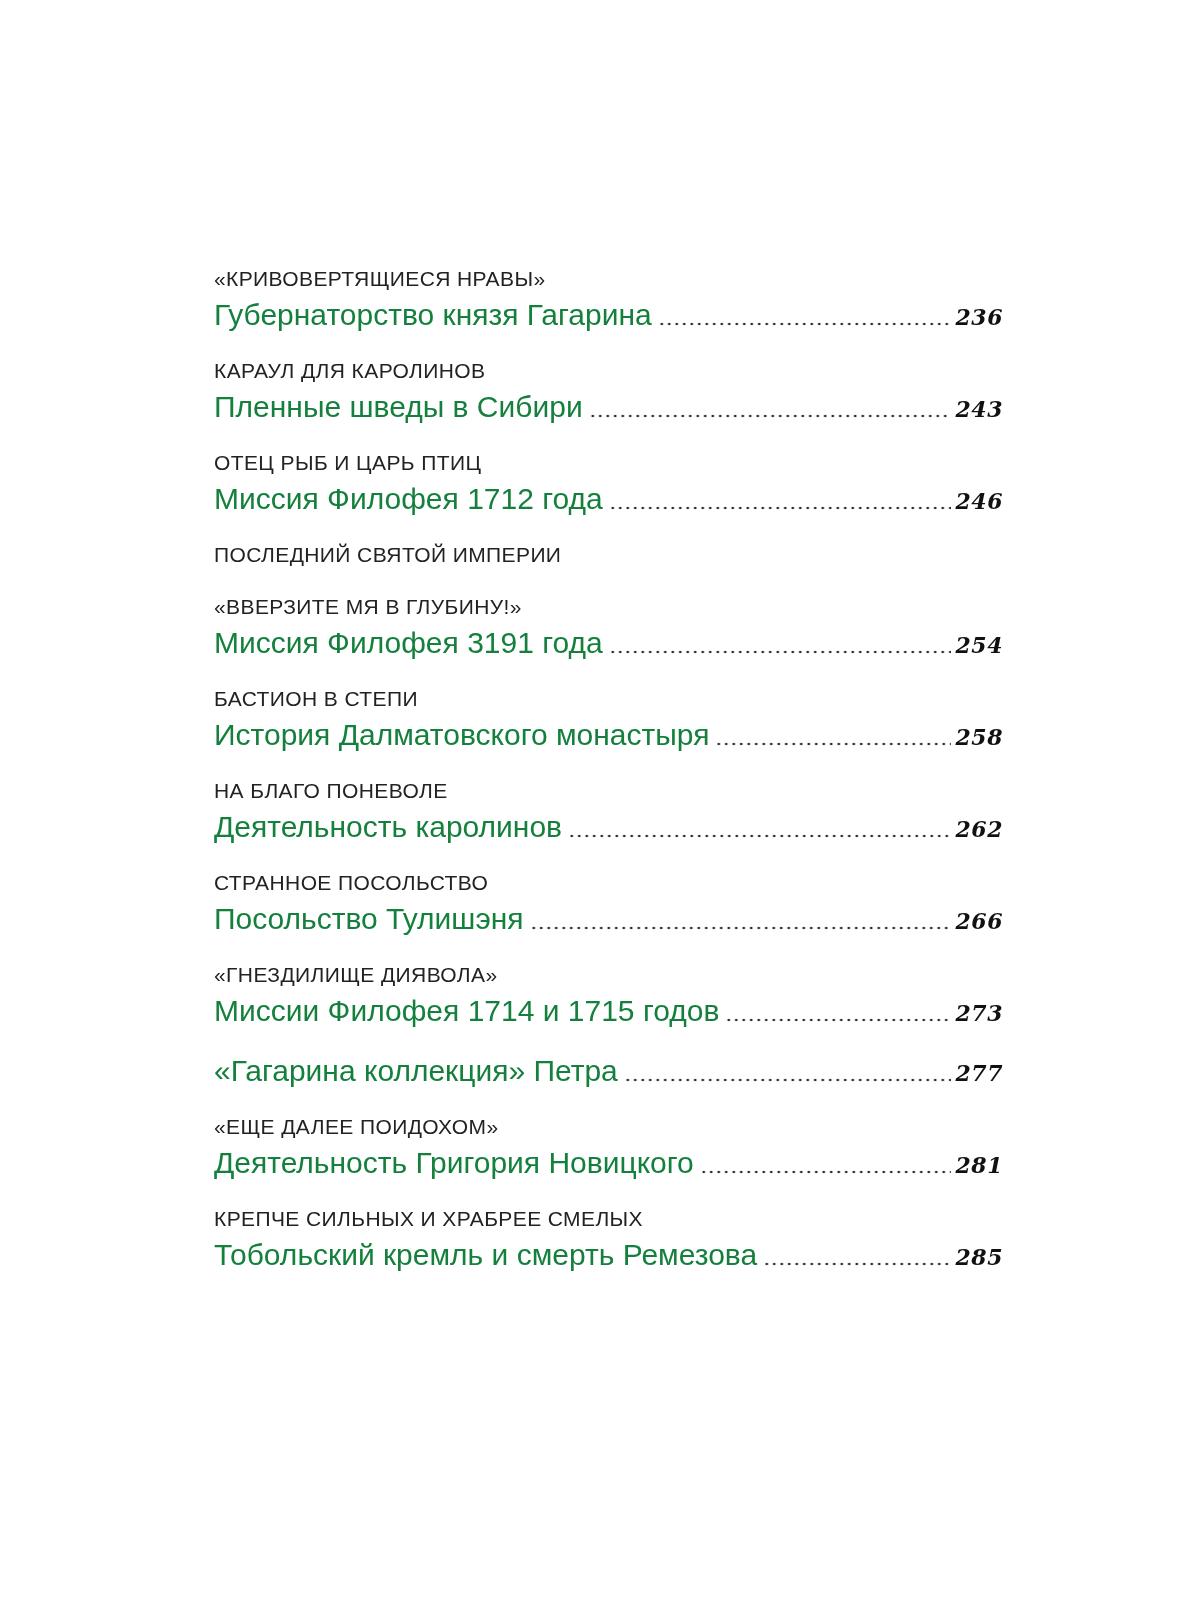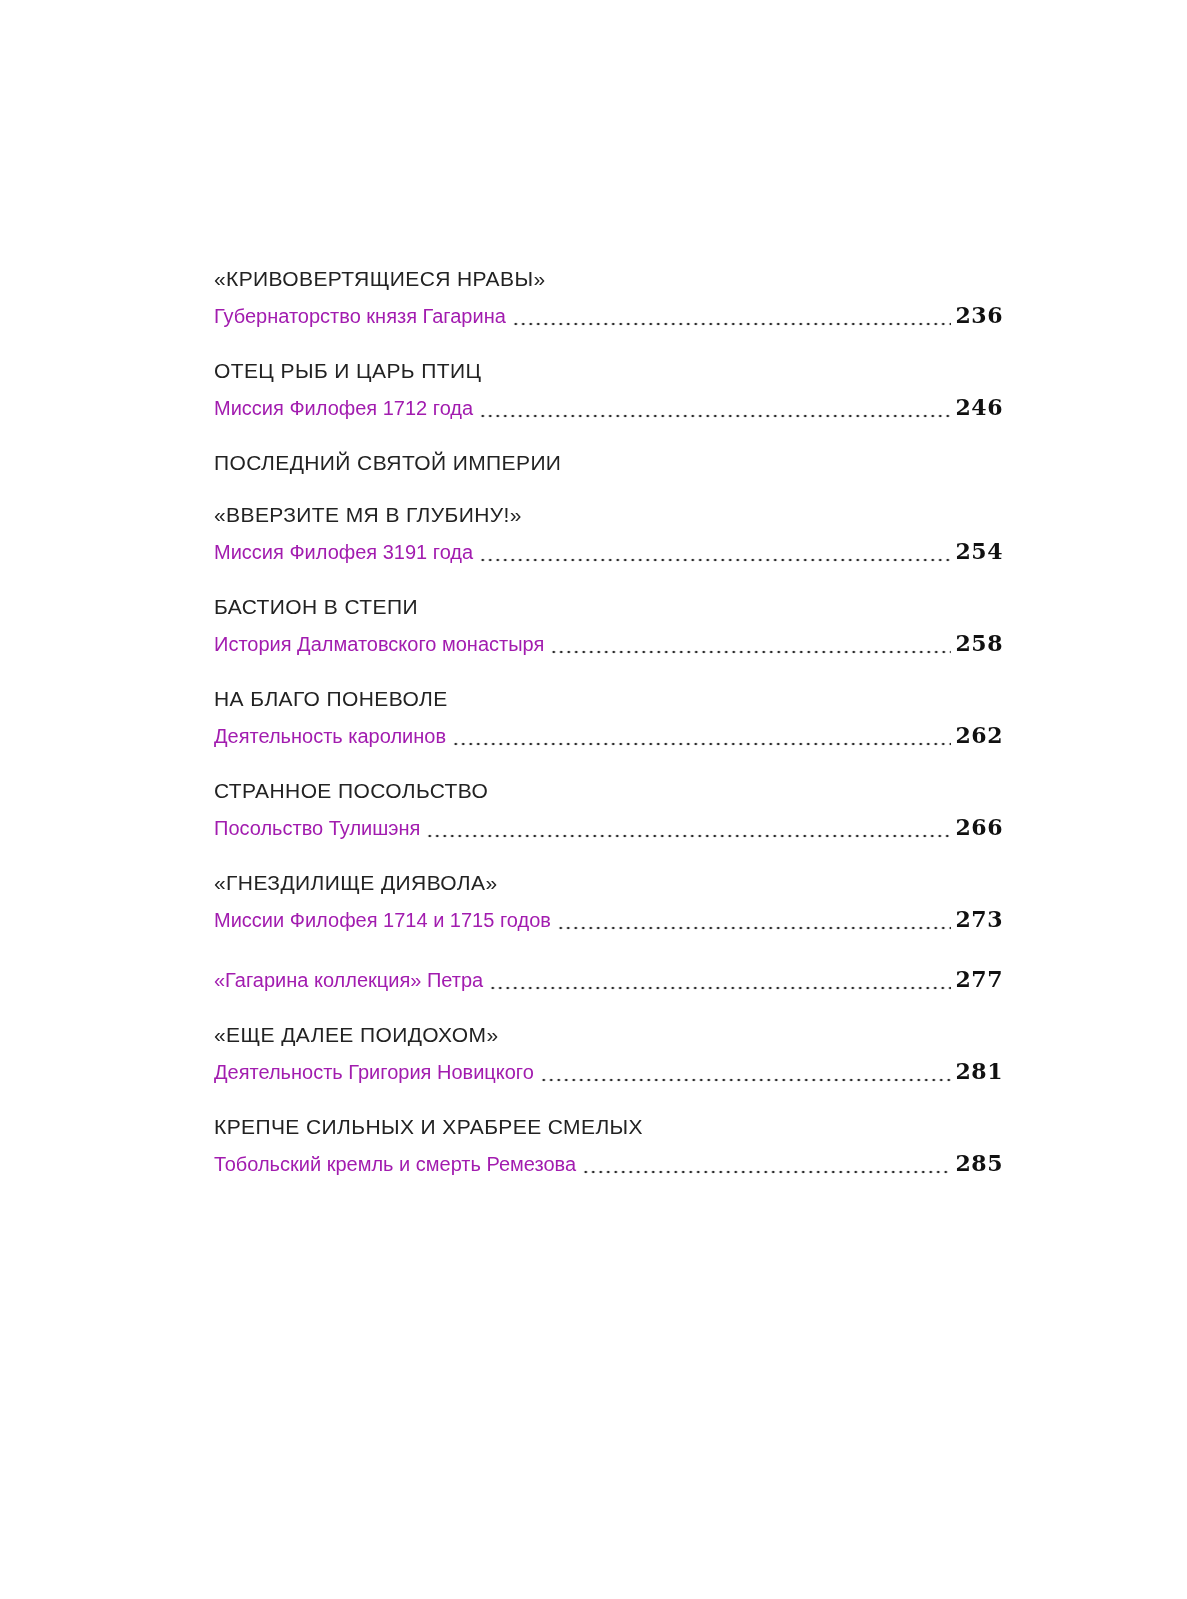--- a/index.html
+++ b/index.html
@@ -31,60 +31,69 @@
     white-space: nowrap;
   }
   .row {
     display: flex;
     align-items: baseline;
     margin-top: 6px;
     height: 34px;
     line-height: 34px;
   }
   .subtitle {
-    font-size: 20px;
+    font-size: 30px;
     font-weight: 400;
-    color: #a21caf;
+    color: #15803d;
     white-space: nowrap;
     flex: 0 0 auto;
   }
   .leader {
     flex: 1 1 auto;
     align-self: flex-end;
     height: 10px;
     margin: 0 5px 3px 6px;
     background-image: radial-gradient(circle, #2a2a2a 1.25px, rgba(0,0,0,0) 1.6px);
     background-size: 7.5px 10px;
     background-repeat: repeat-x;
     background-position: left bottom;
   }
   .page-num {
     flex: 0 0 auto;
     font-family: "DejaVu Serif", serif;
     font-weight: 700;
     font-size: 22px;
     color: #111111;
     letter-spacing: 0.5px;
+    font-style: italic;
   }
 </style>
 </head>
 <body>
 
 <div class="page">
   <main class="toc">
     <div id="entries">
   <div class="entry">
     <div class="heading">«КРИВОВЕРТЯЩИЕСЯ НРАВЫ»</div>
     <div class="row">
       <span class="subtitle">Губернаторство князя Гагарина</span>
       <span class="leader"></span>
       <span class="page-num">236</span>
     </div>
   </div>
 
+  <div class="entry">
+    <div class="heading">КАРАУЛ ДЛЯ КАРОЛИНОВ</div>
+    <div class="row">
+      <span class="subtitle">Пленные шведы в Сибири</span>
+      <span class="leader"></span>
+      <span class="page-num">243</span>
+    </div>
+  </div>
 
   <div class="entry">
     <div class="heading">ОТЕЦ РЫБ И ЦАРЬ ПТИЦ</div>
     <div class="row">
       <span class="subtitle">Миссия Филофея 1712 года</span>
       <span class="leader"></span>
       <span class="page-num">246</span>
     </div>
   </div>
 

